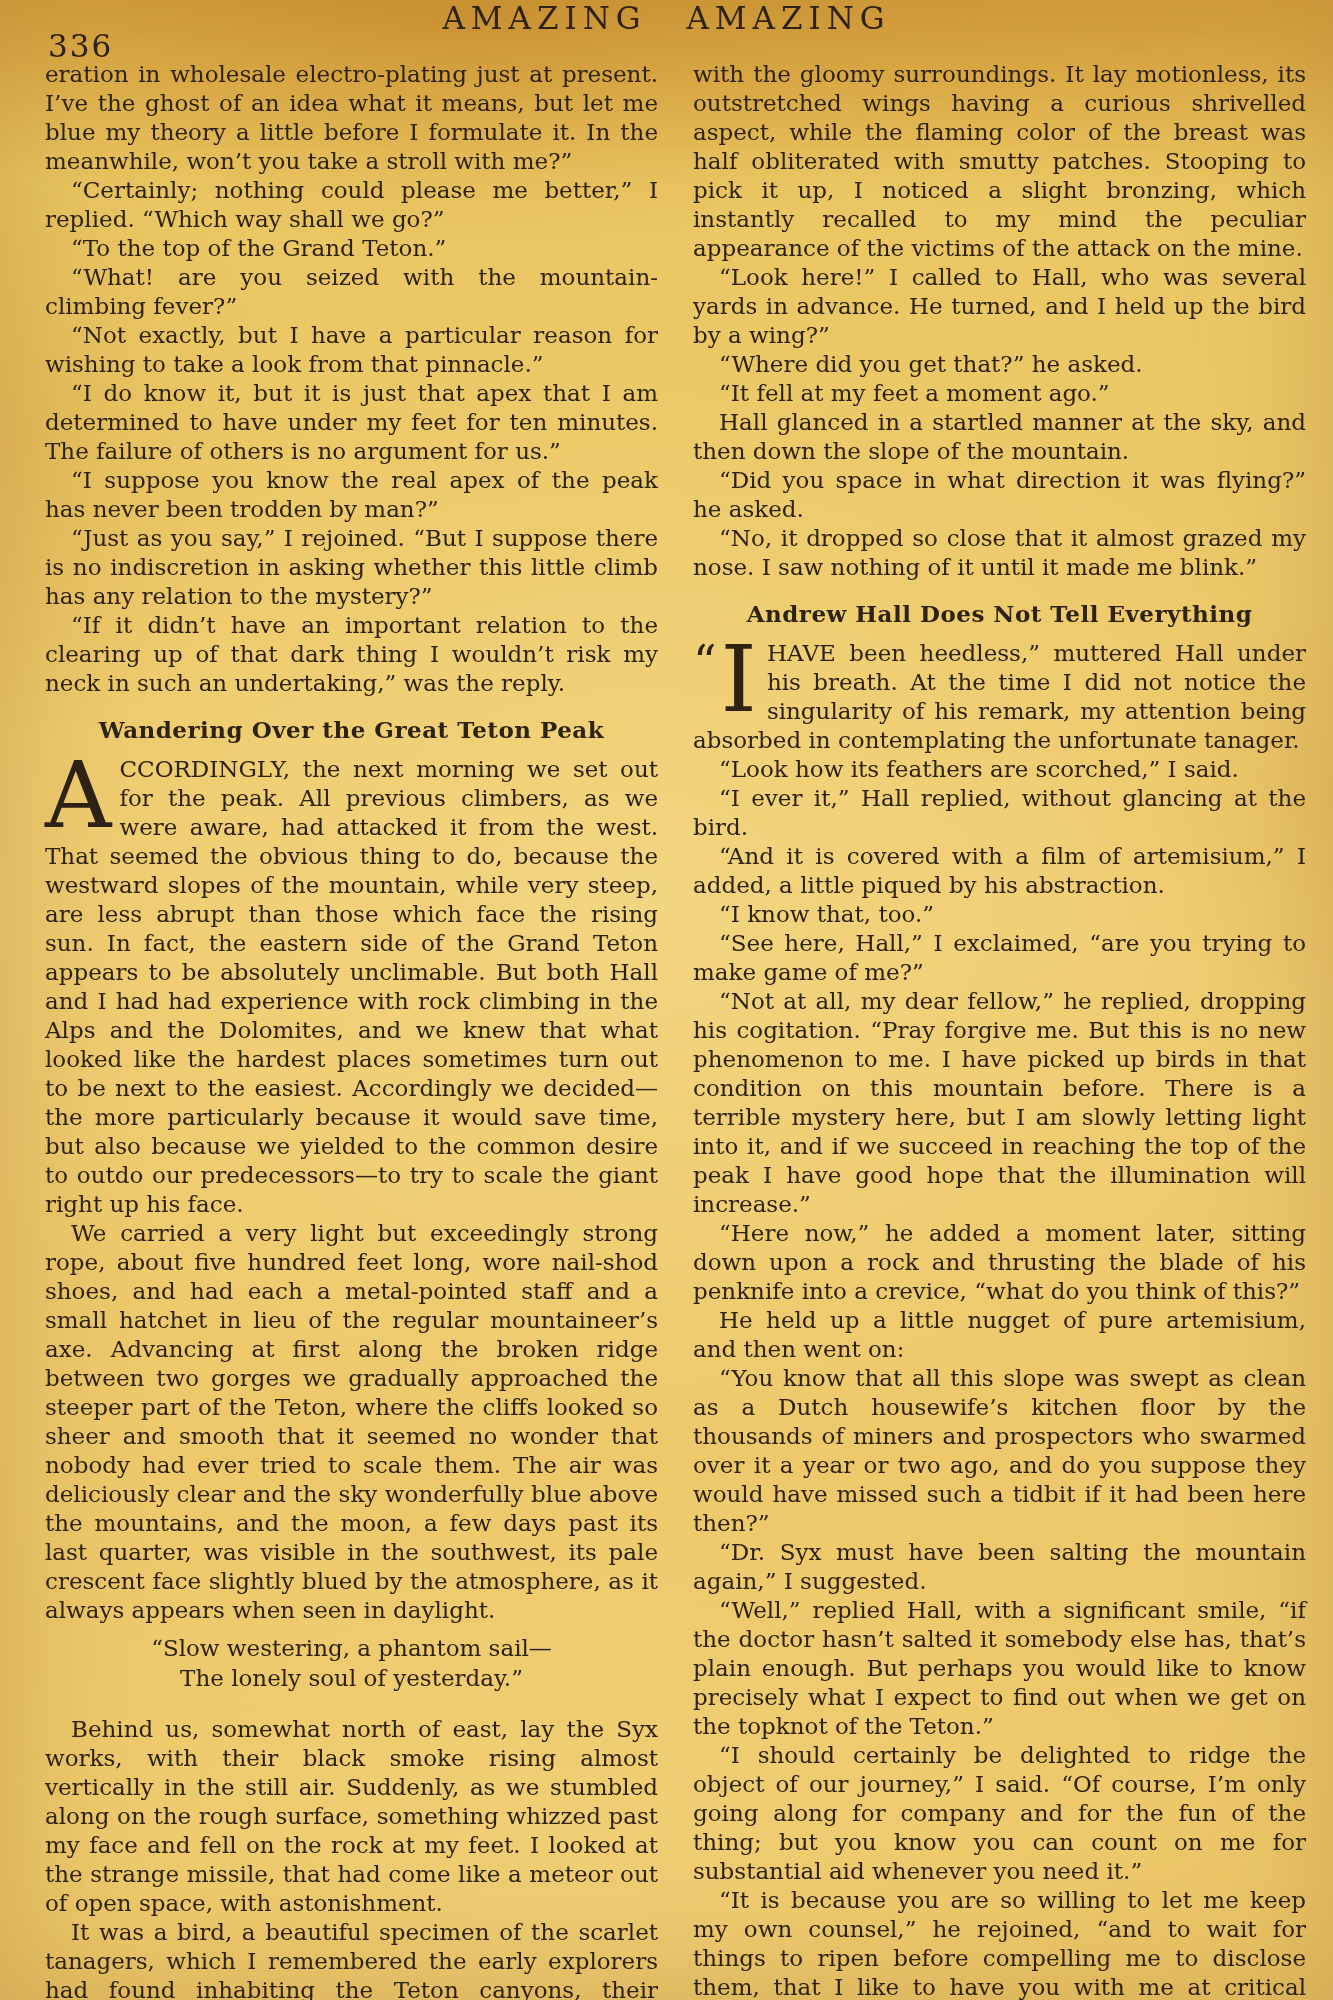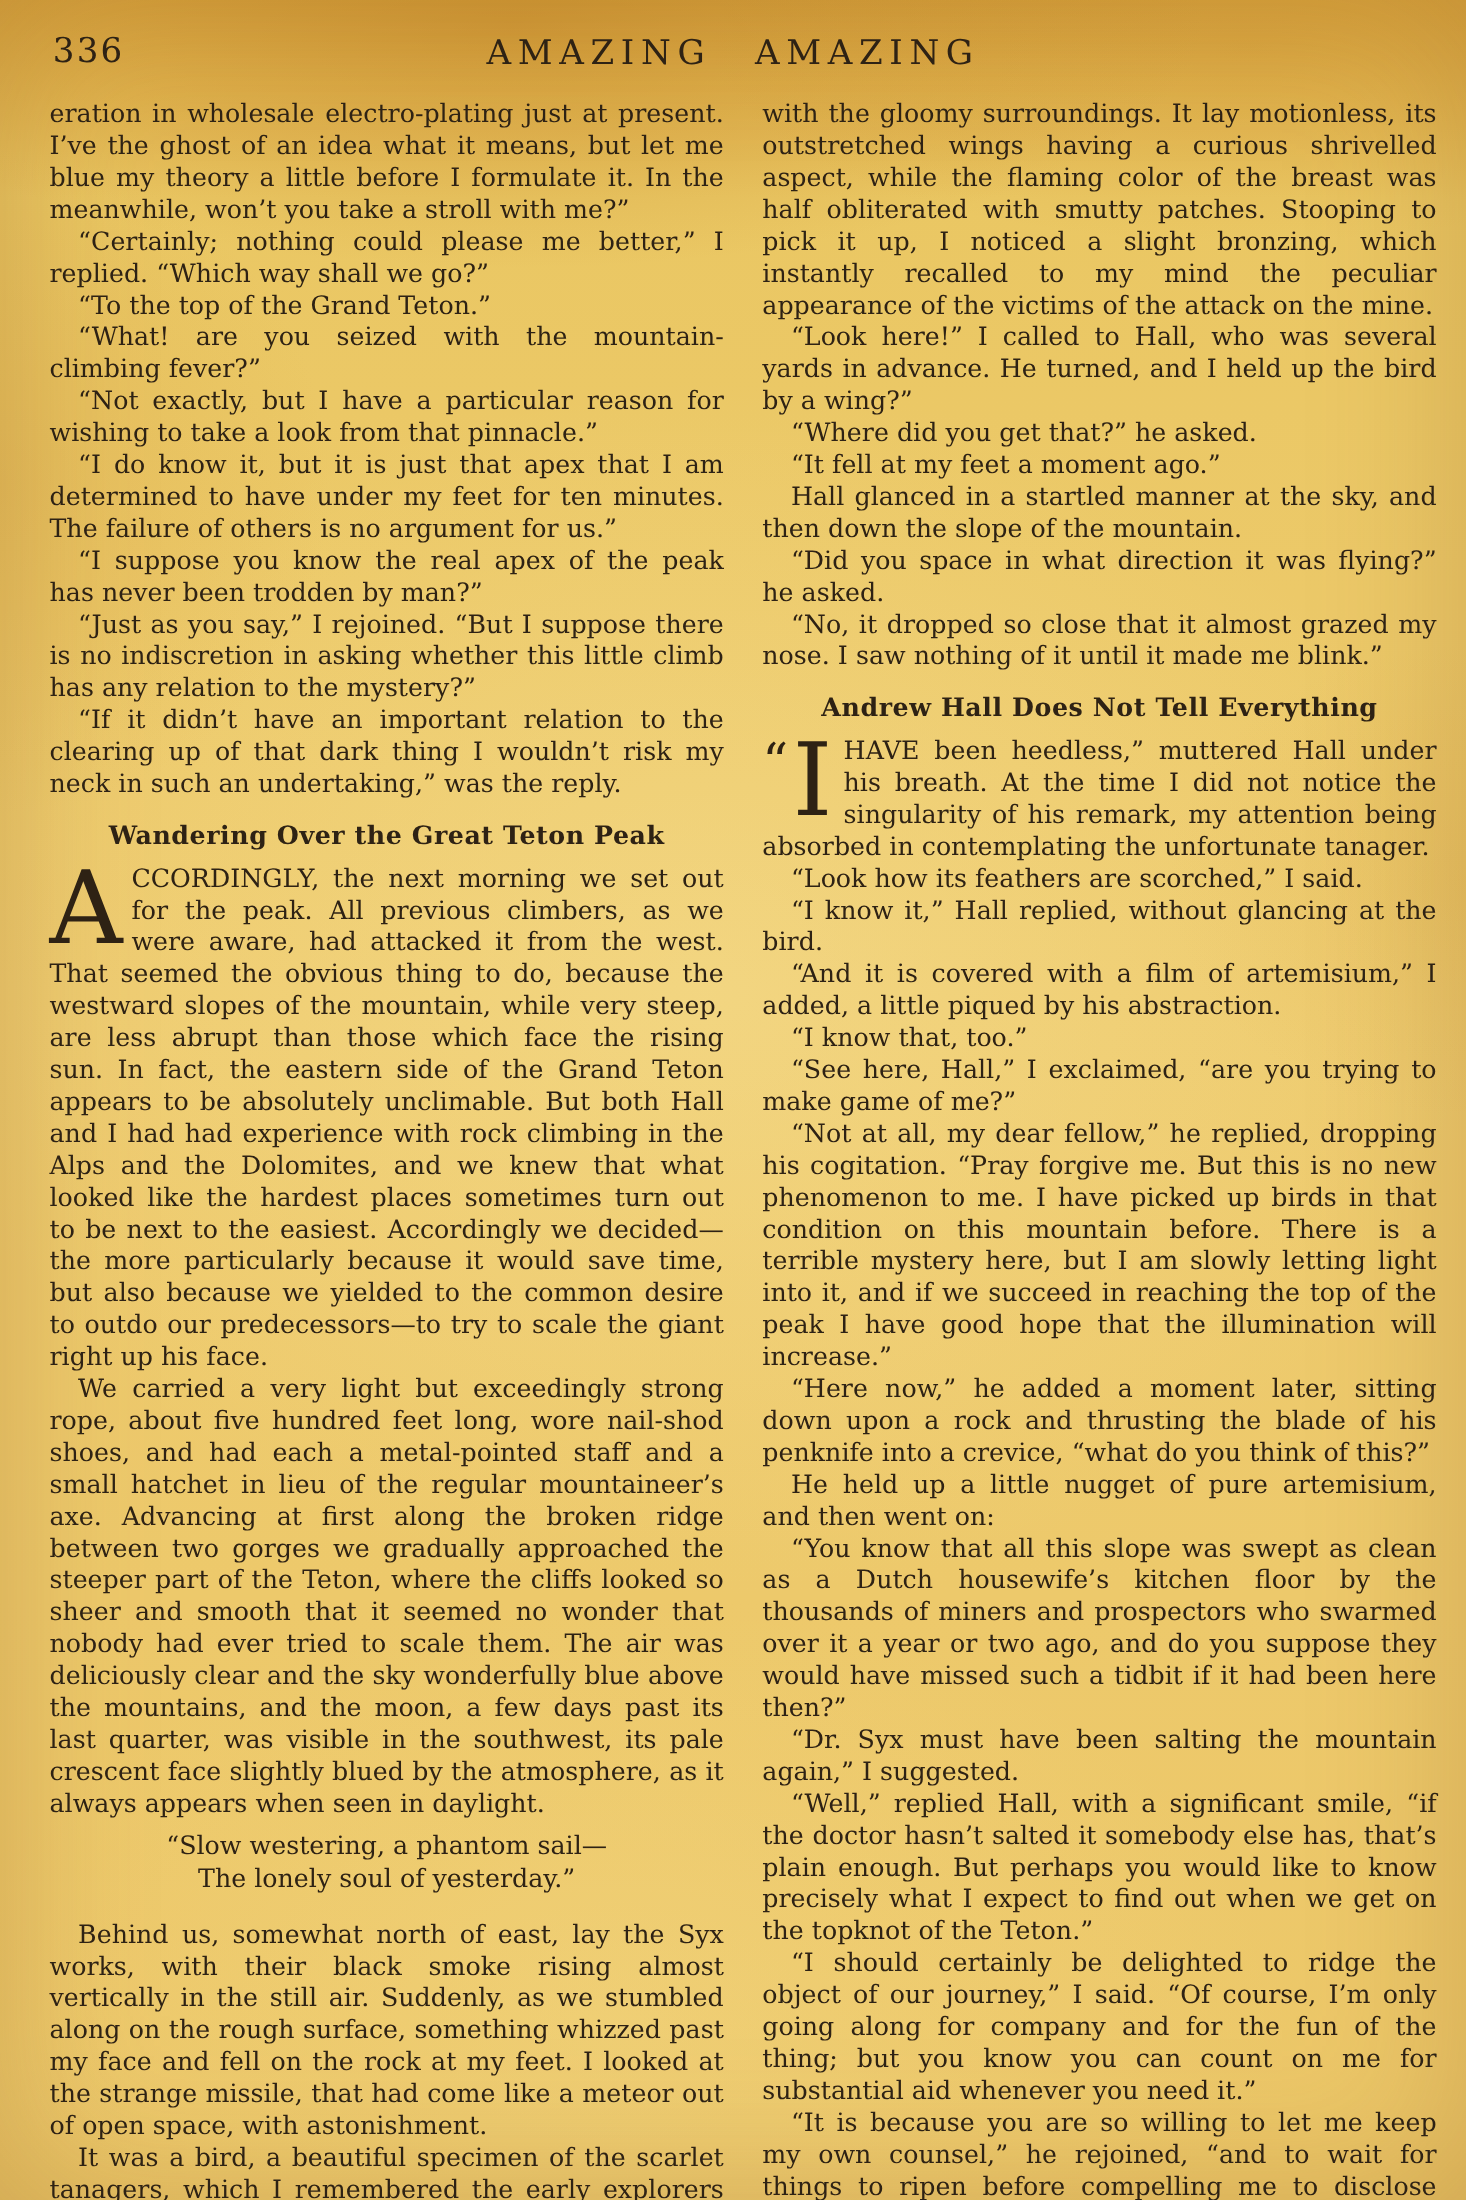--- a/index.html
+++ b/index.html
@@ -14,21 +14,21 @@
     background:
       radial-gradient(ellipse 900px 320px at 35% 1%, rgba(182,112,22,0.34), transparent 70%),
       radial-gradient(ellipse 700px 260px at 85% 2%, rgba(196,130,35,0.26), transparent 70%),
       radial-gradient(ellipse 420px 420px at 0% 22%, rgba(205,145,48,0.20), transparent 72%),
       radial-gradient(ellipse 380px 300px at 100% 40%, rgba(210,155,55,0.16), transparent 72%),
       radial-gradient(ellipse 950px 740px at 48% 45%, rgba(252,237,172,0.30), transparent 75%),
       radial-gradient(ellipse 820px 520px at 42% 92%, rgba(250,232,158,0.22), transparent 75%),
       linear-gradient(180deg, #dfae46 0%, #eac763 9%, #eecb6e 45%, #ecc768 100%);
     box-shadow: inset 0 0 140px rgba(138,84,20,0.28);
   }
-  .header { position: relative; padding-top: 30px; height: 52px; }
+  .header { position: relative; height: 52px; }
   .pageno {
     position: absolute; left: 48px; top: 28px;
     font-size: 31px; letter-spacing: 2px;
   }
   .title {
     text-align: center;
     font-size: 31px;
     letter-spacing: 6px;
     word-spacing: 24px;
   }
@@ -115,21 +115,21 @@
       <p class="para">“It fell at my feet a moment ago.”</p>
       <p class="para">Hall glanced in a startled manner at the sky, and then down the slope of the mountain.</p>
       <p class="para">“Did you space in what direction it was flying?” he asked.</p>
       <p class="para">“No, it dropped so close that it almost grazed my nose. I saw nothing of it until it made me blink.”</p>
       <h3 class="sechead">Andrew Hall Does Not Tell Everything</h3>
       <p class="para dc"><span class="dropcap-wrap">
             <span class="bigquote">“</span>
             <span class="dc-letter">I</span>
           </span><span>HAVE been heedless,” muttered Hall under his breath. At the time I did not notice the singularity of his remark, my attention being absorbed in contemplating the unfortunate tanager.</span></p>
       <p class="para">“Look how its feathers are scorched,” I said.</p>
-      <p class="para">“I know it,” Hall replied, without glancing at the bird.</p>
+      <p class="para">“I ever it,” Hall replied, without glancing at the bird.</p>
       <p class="para">“And it is covered with a film of artemisium,” I added, a little piqued by his abstraction.</p>
       <p class="para">“I know that, too.”</p>
       <p class="para">“See here, Hall,” I exclaimed, “are you trying to make game of me?”</p>
       <p class="para">“Not at all, my dear fellow,” he replied, dropping his cogitation. “Pray forgive me. But this is no new phenomenon to me. I have picked up birds in that condition on this mountain before. There is a terrible mystery here, but I am slowly letting light into it, and if we succeed in reaching the top of the peak I have good hope that the illumination will increase.”</p>
       <p class="para">“Here now,” he added a moment later, sitting down upon a rock and thrusting the blade of his penknife into a crevice, “what do you think of this?”</p>
       <p class="para">He held up a little nugget of pure artemisium, and then went on:</p>
       <p class="para">“You know that all this slope was swept as clean as a Dutch housewife’s kitchen floor by the thousands of miners and prospectors who swarmed over it a year or two ago, and do you suppose they would have missed such a tidbit if it had been here then?”</p>
       <p class="para">“Dr. Syx must have been salting the mountain again,” I suggested.</p>
       <p class="para">“Well,” replied Hall, with a significant smile, “if the doctor hasn’t salted it somebody else has, that’s plain enough. But perhaps you would like to know precisely what I expect to find out when we get on the topknot of the Teton.”</p>
       <p class="para">“I should certainly be delighted to ridge the object of our journey,” I said. “Of course, I’m only going along for company and for the fun of the thing; but you know you can count on me for substantial aid whenever you need it.”</p>

